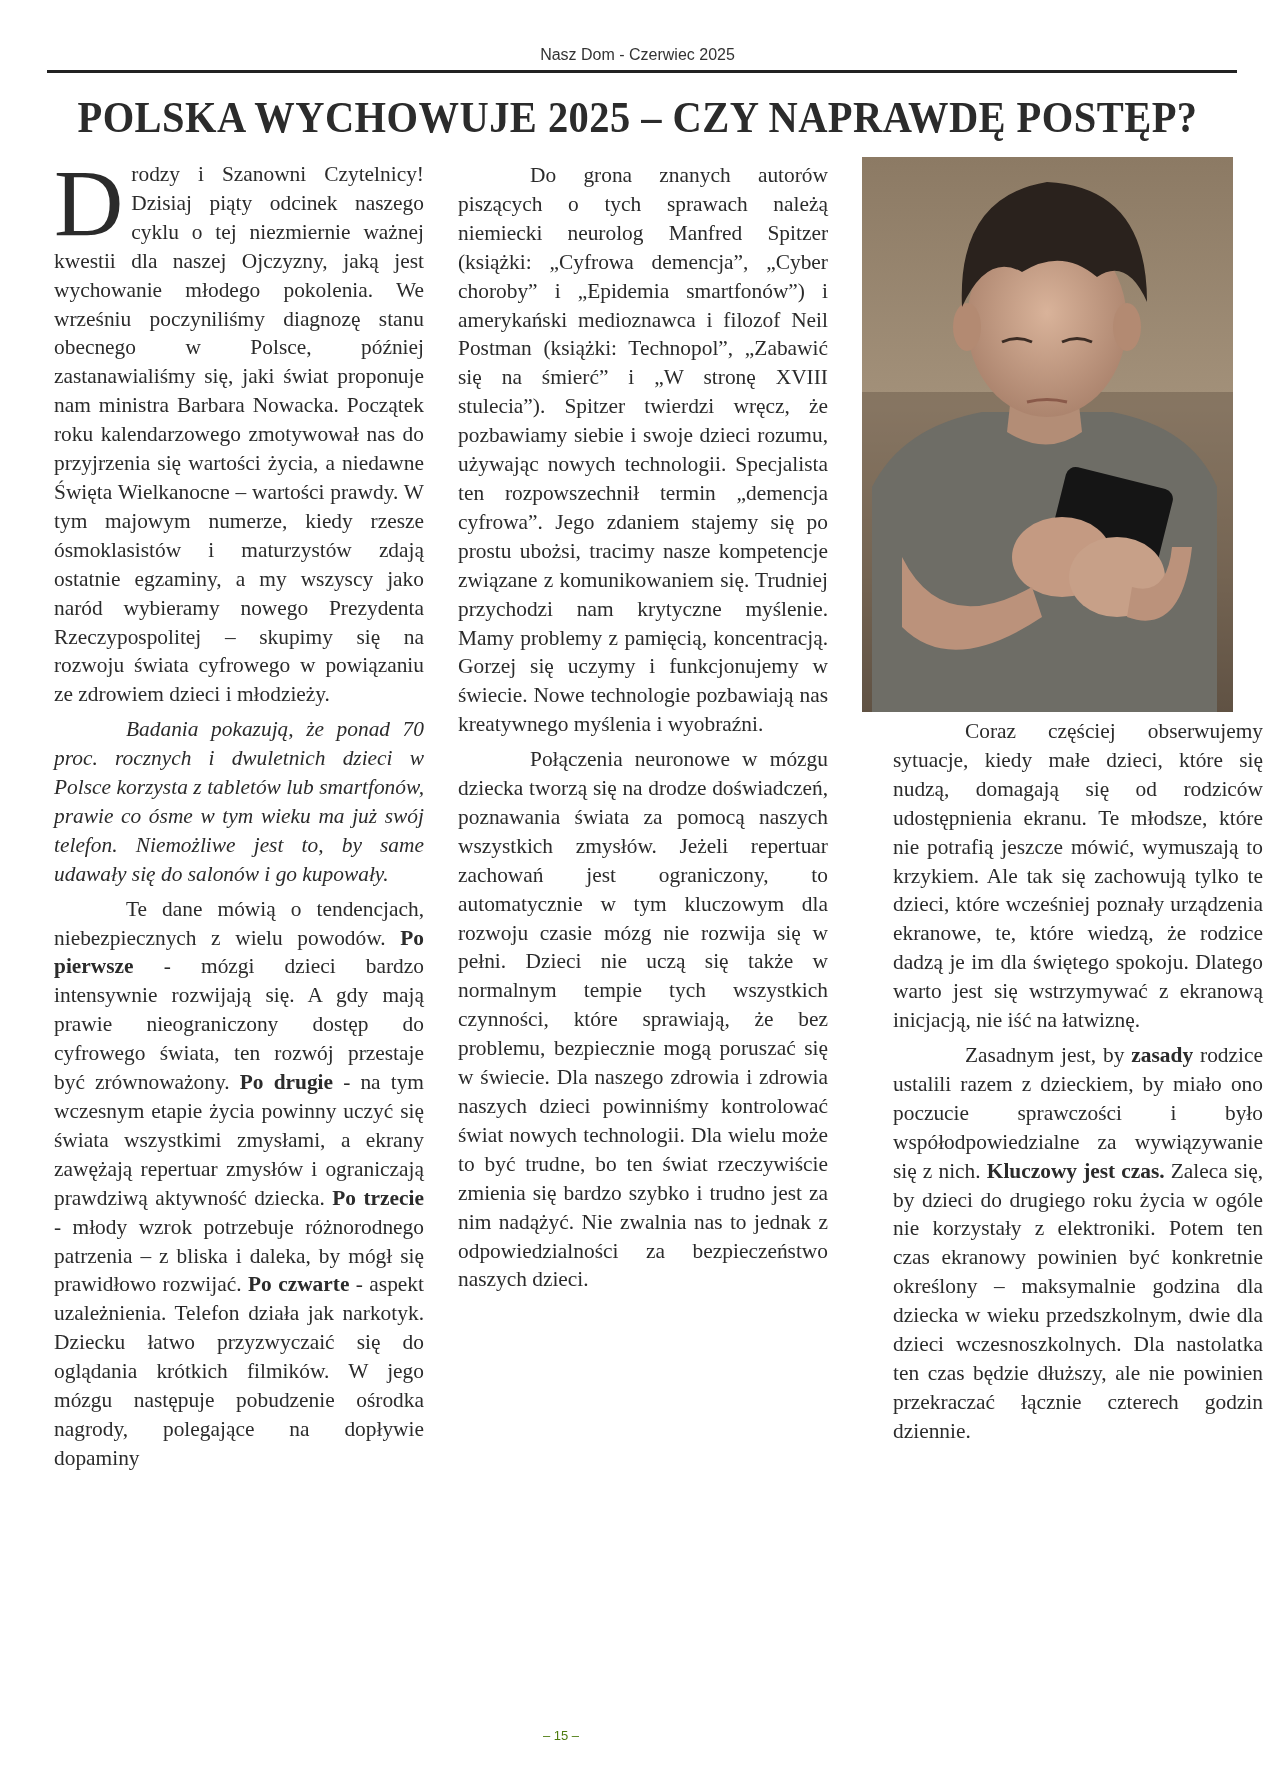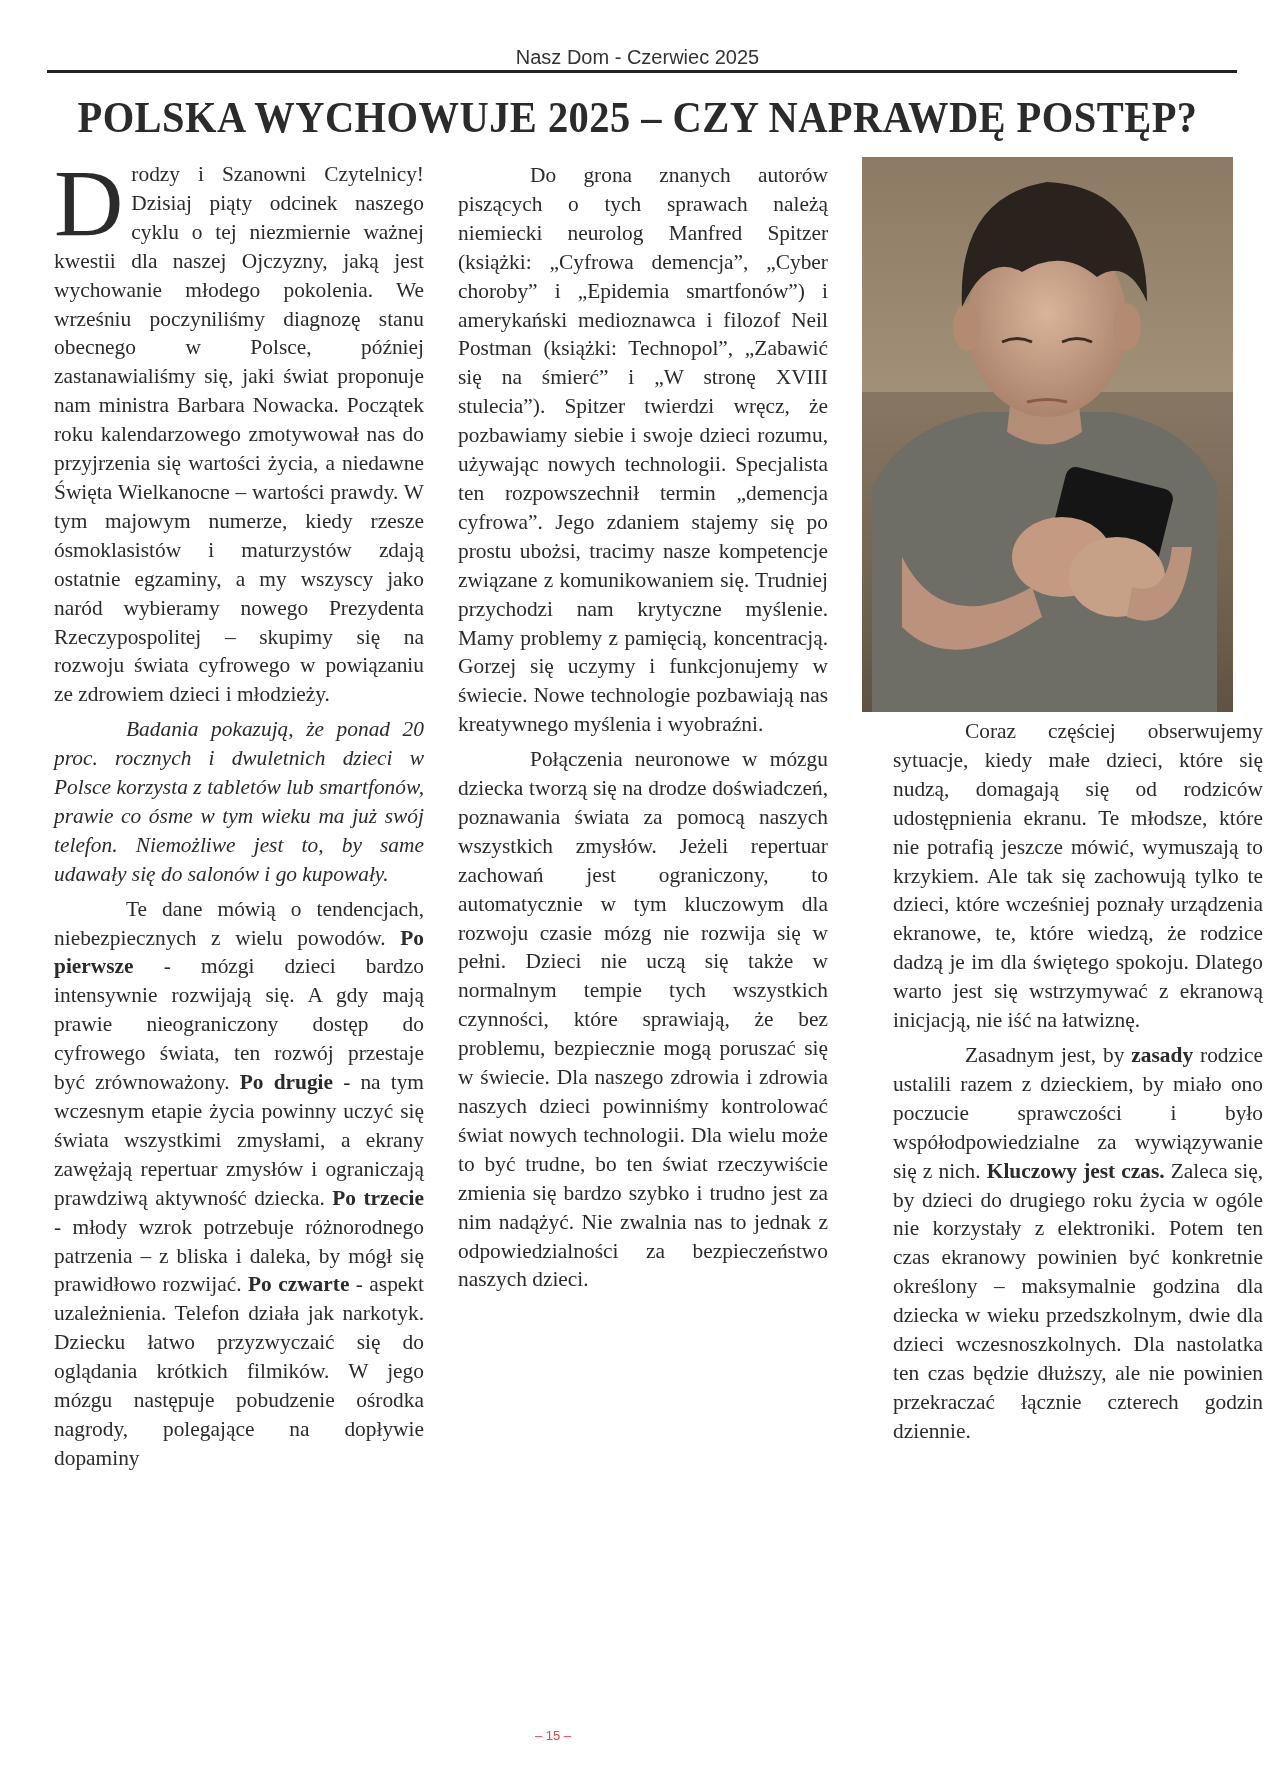--- a/index.html
+++ b/index.html
@@ -3,21 +3,21 @@
 <meta charset="utf-8">
 <style>
   html, body { margin: 0; padding: 0; background: #ffffff; }
   body {
     width: 1275px; height: 1789px; position: relative; overflow: hidden;
     font-family: "DejaVu Serif", "Liberation Serif", serif;
     color: #2b2b2b;
   }
   .running-head {
     position: absolute; top: 46px; left: 0; width: 1275px; text-align: center;
-    font-family: "Liberation Sans", sans-serif; font-size: 20px; color: #333;
+    font-family: "Liberation Sans", sans-serif; font-size: 16px; color: #333;
   }
   .head-rule {
     position: absolute; top: 70px; left: 47px; width: 1190px; height: 3px; background: #222;
   }
   .title {
     position: absolute; top: 92px; left: 0; width: 1275px; text-align: center;
     font-family: "Liberation Serif", serif; font-weight: bold;
     font-size: 44px; letter-spacing: 0.5px; color: #2b2b2b;
     transform: scaleX(0.92); transform-origin: center;
   }
@@ -39,36 +39,36 @@
     float: left; font-size: 96px; line-height: 76px; margin: 6px 8px 0 0;
     font-family: "Liberation Serif", serif; color: #2b2b2b;
   }
   .photo {
     position: absolute; left: 862px; top: 157px; width: 371px; height: 555px;
     overflow: hidden; background: #8d7a62;
   }
   .photo svg { width: 100%; height: 100%; display: block; }
   .page-number {
     position: absolute; top: 1728px; left: 0; width: 1106px; text-align: center;
-    font-family: "Liberation Sans", sans-serif; font-size: 13px; color: #ef4444;
+    font-family: "Liberation Sans", sans-serif; font-size: 13px; color: #4d7c0f; padding-left: 8px;
   }
 </style>
 </head>
 <body>
 
 <div class="running-head">Nasz Dom - Czerwiec 2025</div>
 <div class="head-rule"></div>
 
 <h1 class="title" style="margin:0;">POLSKA WYCHOWUJE 2025 – CZY NAPRAWDĘ POSTĘP?</h1>
 
 <div class="col col-1">
   <p>
     <span class="dropcap">D</span><span>rodzy i Szanowni Czytelnicy! Dzisiaj piąty odcinek naszego cyklu o tej niezmiernie ważnej kwestii dla naszej Ojczyzny, jaką jest wychowanie młodego pokolenia. We wrześniu poczyniliśmy diagnozę stanu obecnego w Polsce, później zastanawialiśmy się, jaki świat proponuje nam ministra Barbara Nowacka. Początek roku kalendarzowego zmotywował nas do przyjrzenia się wartości życia, a niedawne Święta Wielkanocne – wartości prawdy. W tym majowym numerze, kiedy rzesze ósmoklasistów i maturzystów zdają ostatnie egzaminy, a my wszyscy jako naród wybieramy nowego Prezydenta Rzeczypospolitej – skupimy się na rozwoju świata cyfrowego w powiązaniu ze zdrowiem dzieci i młodzieży.</span>
   </p>
-  <p class="indent italic">Badania pokazują, że ponad 20 proc. rocznych i dwuletnich dzieci w Polsce korzysta z tabletów lub smartfonów, prawie co ósme w tym wieku ma już swój telefon. Niemożliwe jest to, by same udawały się do salonów i go kupowały.</p>
+  <p class="indent italic">Badania pokazują, że ponad 70 proc. rocznych i dwuletnich dzieci w Polsce korzysta z tabletów lub smartfonów, prawie co ósme w tym wieku ma już swój telefon. Niemożliwe jest to, by same udawały się do salonów i go kupowały.</p>
   <p class="indent"><span>Te dane mówią o tendencjach, niebezpiecznych z wielu powodów. </span><span class="bold">Po pierwsze</span><span> - mózgi dzieci bardzo intensywnie rozwijają się. A gdy mają prawie nieograniczony dostęp do cyfrowego świata, ten rozwój przestaje być zrównoważony. </span><span class="bold">Po drugie</span><span> - na tym wczesnym etapie życia powinny uczyć się świata wszystkimi zmysłami, a ekrany zawężają repertuar zmysłów i ograniczają prawdziwą aktywność dziecka. </span><span class="bold">Po trzecie</span><span> - młody wzrok potrzebuje różnorodnego patrzenia – z bliska i daleka, by mógł się prawidłowo rozwijać. </span><span class="bold">Po czwarte</span><span> - aspekt uzależnienia. Telefon działa jak narkotyk. Dziecku łatwo przyzwyczaić się do oglądania krótkich filmików. W jego mózgu następuje pobudzenie ośrodka nagrody, polegające na dopływie dopaminy</span></p>
 </div>
 
 <div class="col col-2">
   <p class="indent">Do grona znanych autorów piszących o tych sprawach należą niemiecki neurolog Manfred Spitzer (książki: „Cyfrowa demencja”, „Cyber choroby” i „Epidemia smartfonów”) i amerykański medioznawca i filozof Neil Postman (książki: Technopol”, „Zabawić się na śmierć” i „W stronę XVIII stulecia”). Spitzer twierdzi wręcz, że pozbawiamy siebie i swoje dzieci rozumu, używając nowych technologii. Specjalista ten rozpowszechnił termin „demencja cyfrowa”. Jego zdaniem stajemy się po prostu ubożsi, tracimy nasze kompetencje związane z komunikowaniem się. Trudniej przychodzi nam krytyczne myślenie. Mamy problemy z pamięcią, koncentracją. Gorzej się uczymy i funkcjonujemy w świecie. Nowe technologie pozbawiają nas kreatywnego myślenia i wyobraźni.</p>
   <p class="indent">Połączenia neuronowe w mózgu dziecka tworzą się na drodze doświadczeń, poznawania świata za pomocą naszych wszystkich zmysłów. Jeżeli repertuar zachowań jest ograniczony, to automatycznie w tym kluczowym dla rozwoju czasie mózg nie rozwija się w pełni. Dzieci nie uczą się także w normalnym tempie tych wszystkich czynności, które sprawiają, że bez problemu, bezpiecznie mogą poruszać się w świecie. Dla naszego zdrowia i zdrowia naszych dzieci powinniśmy kontrolować świat nowych technologii. Dla wielu może to być trudne, bo ten świat rzeczywiście zmienia się bardzo szybko i trudno jest za nim nadążyć. Nie zwalnia nas to jednak z odpowiedzialności za bezpieczeństwo naszych dzieci.</p>
 </div>
 
 <div class="photo">
   <svg viewBox="0 0 371 555" preserveAspectRatio="none">

